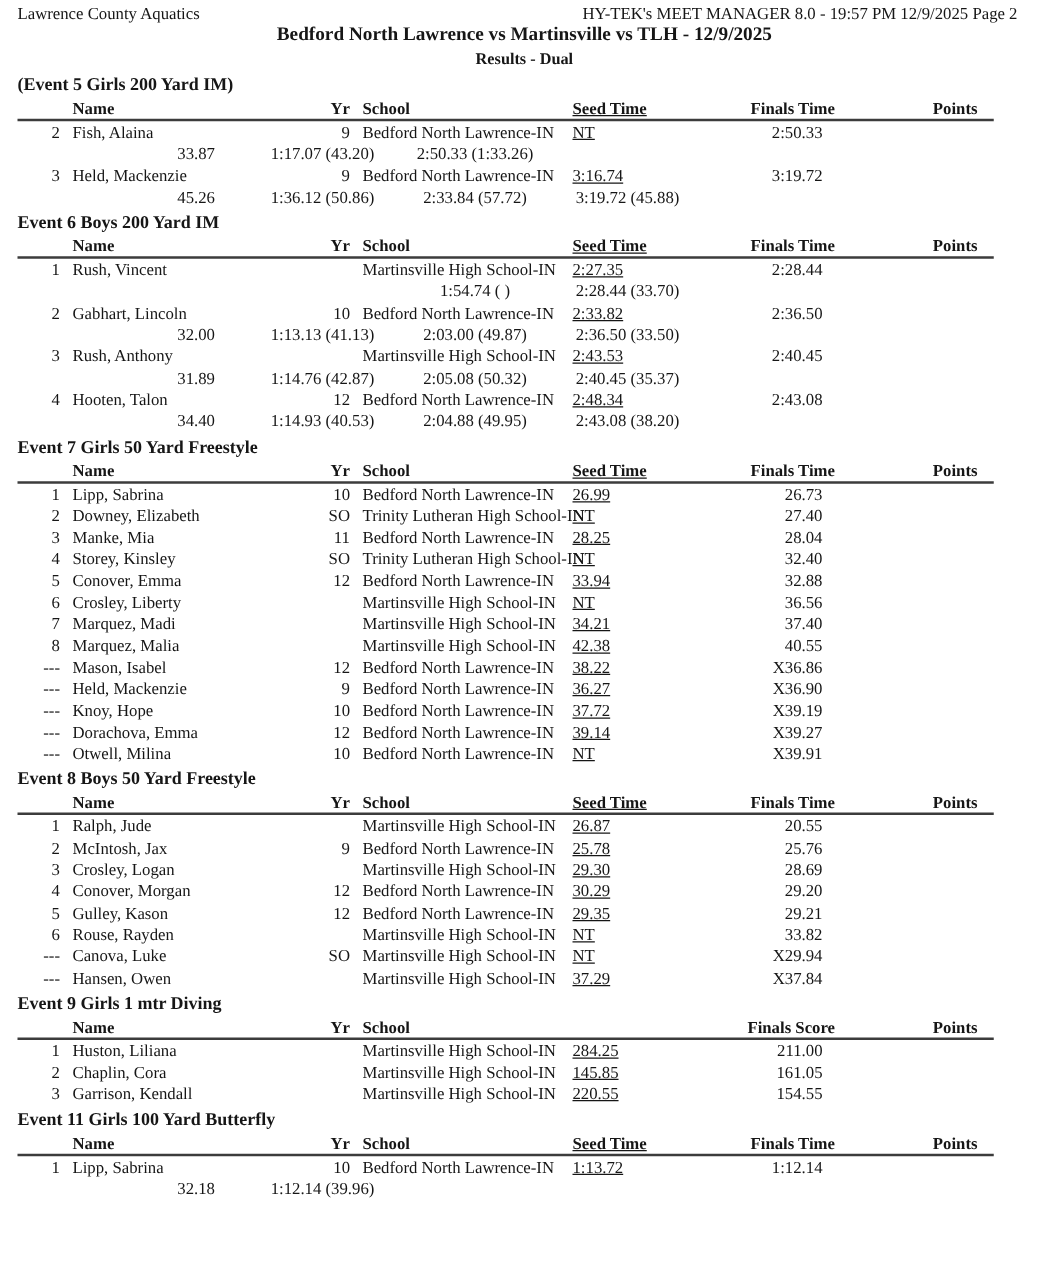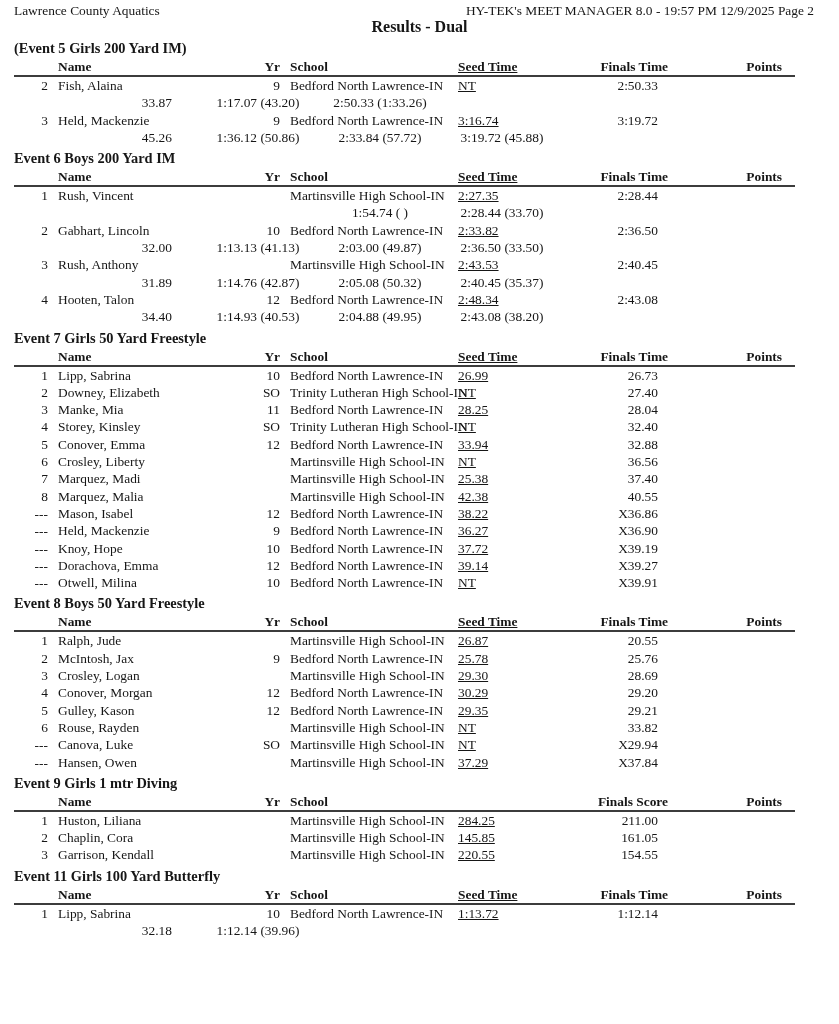--- a/index.html
+++ b/index.html
@@ -5,21 +5,21 @@
   html,body{margin:0;padding:0;background:#fff;}
   body{
     width:839px;height:1024px;overflow:hidden;
     font-family:"Liberation Serif","DejaVu Serif",serif;
     color:#161616;
     -webkit-font-smoothing:antialiased;
   }
   .page{position:relative;width:839px;height:1024px;padding:3px 0 0 14px;box-sizing:border-box;}
   .doc-header{display:flex;justify-content:space-between;font-size:13.4px;line-height:15px;padding-right:25px;}
   .doc-title{ text-align:center;font-weight:bold;font-size:15.4px;line-height:20px;margin-right:14px;}
-  .doc-subtitle{text-align:center;font-weight:bold;font-size:16px;line-height:18px;margin-right:14px;}
+  .doc-subtitle{text-align:center;font-weight:bold;font-size:13px;line-height:18px;margin-right:14px;}
   .event{margin-top:2px;}
   .event-title{font-weight:bold;font-size:14.4px;line-height:20px;height:20px;}
   .hdr-row,.row{position:relative;height:17.3px;font-size:13.4px;line-height:17.3px;}
   .hdr-row{height:19px;line-height:17px;width:781px;border-bottom:2px solid #3c3c3c;font-weight:bold;box-sizing:border-box;}
   .c{position:absolute;top:0;white-space:nowrap;box-sizing:border-box;}
   .c-place {left:0;width:34px;text-align:right;}
   .c-name  {left:44px;}
   .c-yr    {left:224px;width:42px;text-align:right;}
   .c-school{left:276px;}
   .c-seed  {left:444px;width:96px;text-align:left;text-decoration:underline;}
@@ -32,20 +32,21 @@
   .splits-row > :nth-child(2){margin-left:25px;}
 </style>
 </head>
 <body>
 
 <div class="page">
   <div class="doc-header">
     <span>Lawrence County Aquatics</span>
     <span>HY-TEK's MEET MANAGER 8.0 - 19:57 PM  12/9/2025  Page 2</span>
   </div>
+  <div class="doc-title">Bedford North Lawrence vs Martinsville vs TLH - 12/9/2025</div>
   <div class="doc-subtitle">Results - Dual</div>
   <div id="events">
   <section class="event">
     <div class="event-title">(Event 5  Girls 200 Yard IM)</div>
     <div class="hdr-row">
       <span class="c c-name">Name</span>
       <span class="c c-yr">Yr</span>
       <span class="c c-school">School</span>
       <span class="c c-seed">Seed Time</span>
       <span class="c c-finals">Finals Time</span>
@@ -225,21 +226,21 @@
     <span class="c c-seed">NT</span>
     <span class="c c-finals">36.56</span>
     <span class="c c-points"></span>
   </div>
 
   <div class="row">
     <span class="c c-place">7</span>
     <span class="c c-name">Marquez, Madi</span>
     <span class="c c-yr"></span>
     <span class="c c-school">Martinsville High School-IN</span>
-    <span class="c c-seed">25.38</span>
+    <span class="c c-seed">34.21</span>
     <span class="c c-finals">37.40</span>
     <span class="c c-points"></span>
   </div>
 
   <div class="row">
     <span class="c c-place">8</span>
     <span class="c c-name">Marquez, Malia</span>
     <span class="c c-yr"></span>
     <span class="c c-school">Martinsville High School-IN</span>
     <span class="c c-seed">42.38</span>

